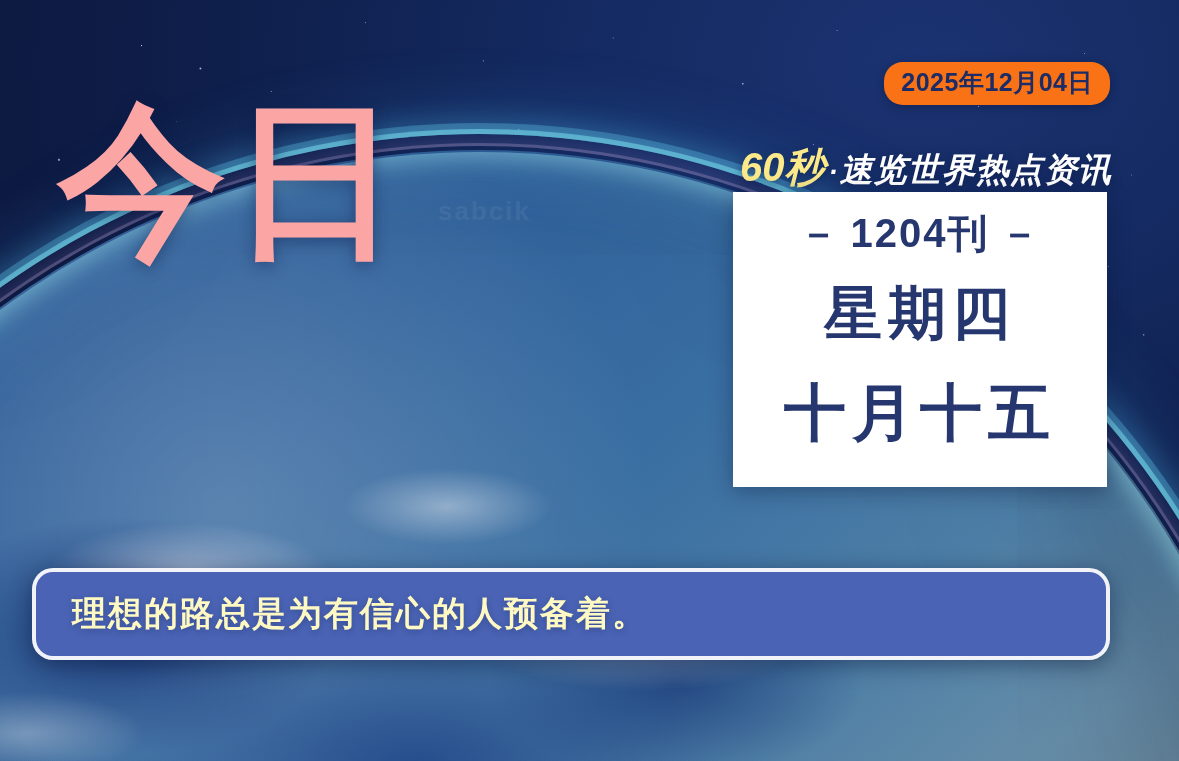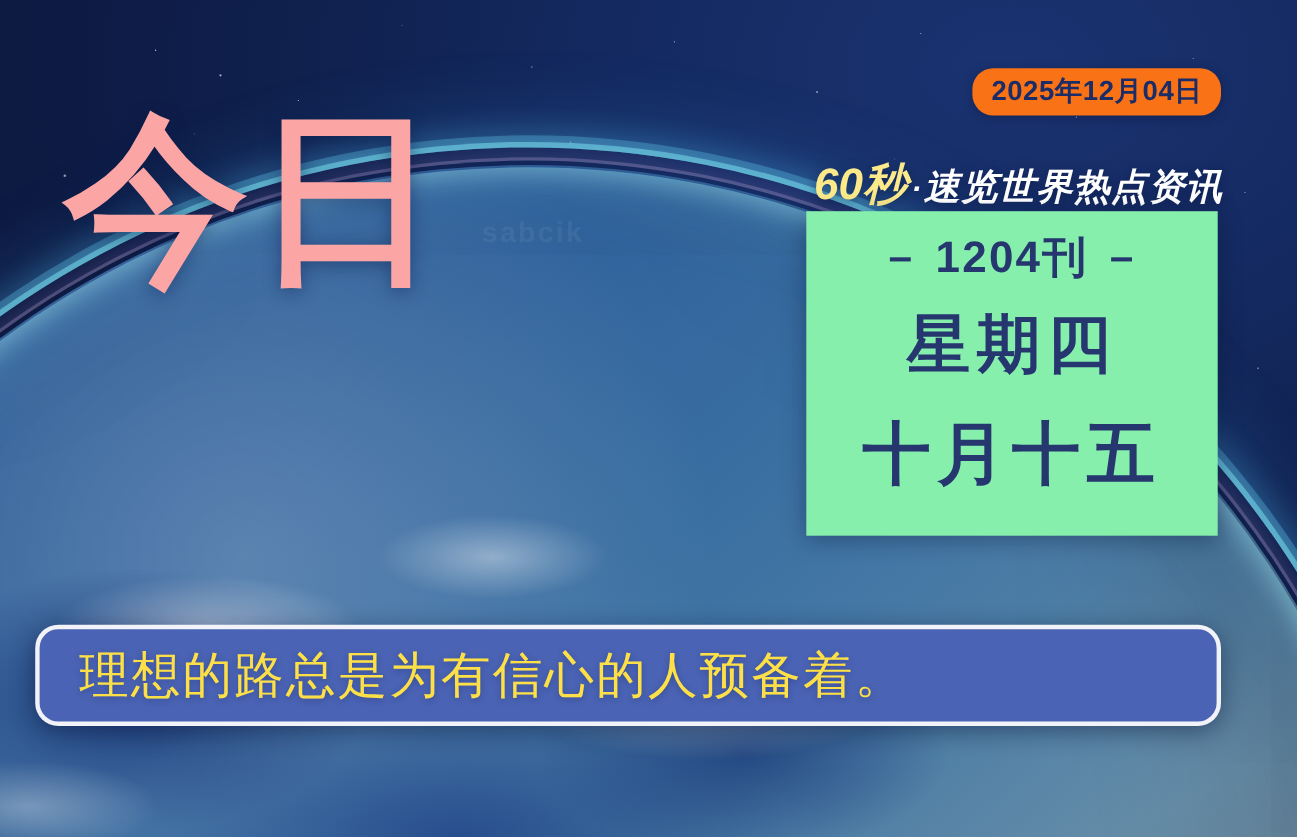--- a/index.html
+++ b/index.html
@@ -158,21 +158,21 @@
     text-shadow:0 2px 10px rgba(8,20,60,.5);
     font-style:italic;
   }
   .tag-sec{color:#fbe98a;font-size:40px;letter-spacing:0px;}
   .tag-dot{color:#ffffff;font-size:28px;padding:0 2px 0 4px;}
   .tag-rest{color:#ffffff;letter-spacing:1px;}
 
   
   .info-card{
     position:absolute;left:733px;top:192px;width:374px;height:295px;
-    background:#86efac;
+    background:#ffffff;
     box-shadow:0 4px 20px rgba(5,14,46,.35);
     display:flex;flex-direction:column;align-items:center;
     color:#26376f;
   }
   .issue{
     margin-top:14px;font-size:40px;font-weight:700;letter-spacing:2px;white-space:nowrap;
   }
   .issue .dash{font-weight:700;padding:0 10px;}
   .weekday{
     margin-top:14px;font-size:58px;font-weight:700;letter-spacing:6px;white-space:nowrap;
@@ -184,21 +184,21 @@
   
   .quote-banner{
     position:absolute;left:32px;top:568px;width:1078px;height:92px;
     background:#4a63b4;border-radius:21px;
     border:4px solid rgba(255,255,255,.92);
     box-sizing:border-box;
     display:flex;align-items:center;
     box-shadow:0 5px 22px rgba(5,14,46,.45);
   }
   .quote-text{
-    color:#fde047;font-size:45px;font-weight:400;letter-spacing:2px;
+    color:#fef9c3;font-size:34px;font-weight:700;letter-spacing:2px;
     padding-left:36px;white-space:nowrap;
     text-shadow:0 2px 6px rgba(20,35,90,.35);
   }
 </style>
 </head>
 <body>
 
 <div class="stage">
 
   <div class="space"></div>

